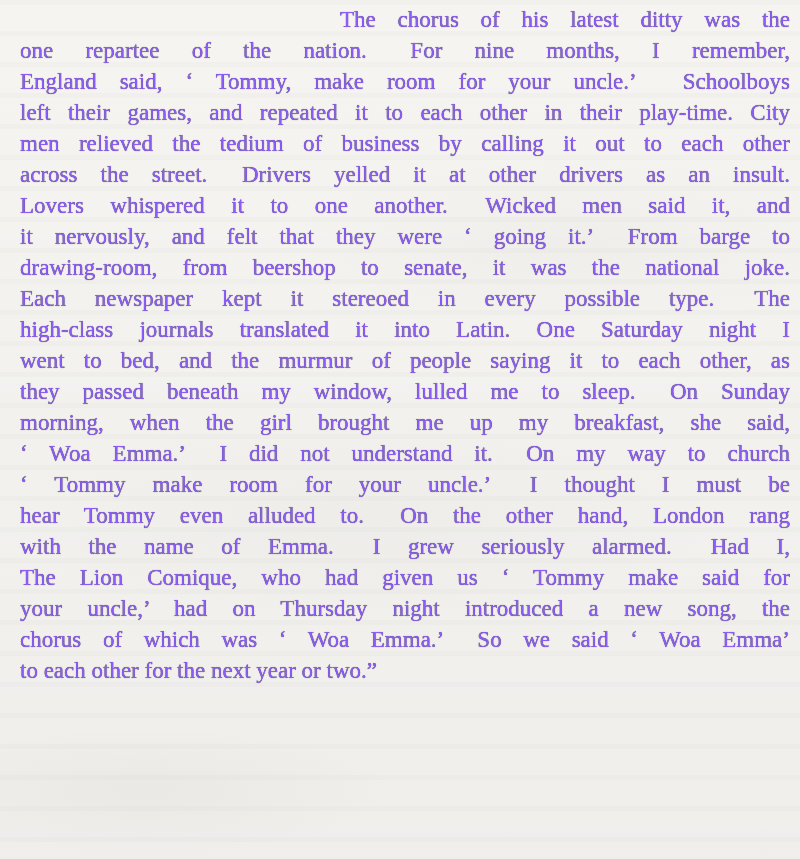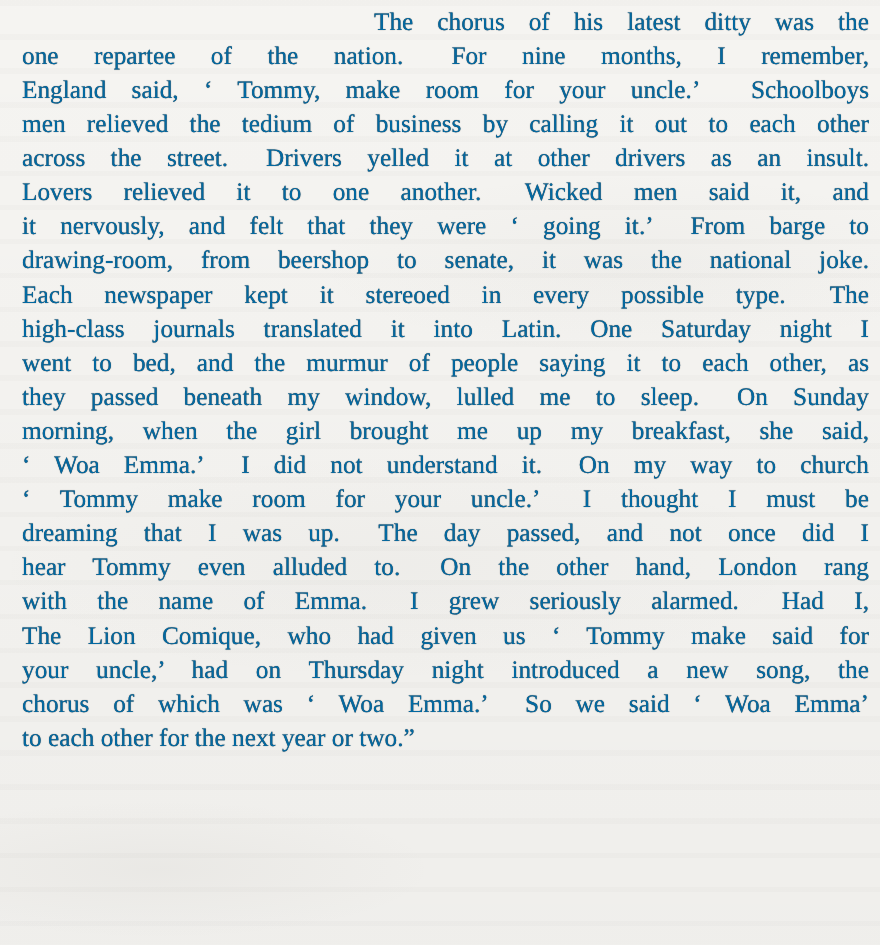--- a/index.html
+++ b/index.html
@@ -22,21 +22,21 @@
   .page {
     position: relative;
     width: 800px;
     height: 859px;
   }
   .text-block {
     position: absolute;
     left: 20px;
     top: 4px;
     width: 770px;
-    color: #0369a1;
+    color: #8b5cf6;
     font-size: 23px;
     line-height: 31px;
     text-shadow: 0 0 0.7px rgba(15,12,10,0.85);
   }
   .line {
     height: 31px;
     overflow: hidden;
     text-align: justify;
     text-align-last: justify;
     white-space: pre-wrap;
@@ -50,33 +50,33 @@
   }
 </style>
 </head>
 <body>
 
 <div class="page">
   <div class="text-block">
       <div class="line first">The chorus of his latest ditty was the</div>
       <div class="line">one repartee of the nation.  For nine months, I remember,</div>
       <div class="line">England said, ‘ Tommy, make room for your uncle.’  Schoolboys</div>
+      <div class="line">left their games, and repeated it to each other in their play-time. City</div>
       <div class="line">men relieved the tedium of business by calling it out to each other</div>
       <div class="line">across the street.  Drivers yelled it at other drivers as an insult.</div>
-      <div class="line">Lovers relieved it to one another.  Wicked men said it, and</div>
+      <div class="line">Lovers whispered it to one another.  Wicked men said it, and</div>
       <div class="line">it nervously, and felt that they were ‘ going it.’  From barge to</div>
       <div class="line">drawing-room, from beershop to senate, it was the national joke.</div>
       <div class="line">Each newspaper kept it stereoed in every possible type.  The</div>
       <div class="line">high-class journals translated it into Latin. One Saturday night I</div>
       <div class="line">went to bed, and the murmur of people saying it to each other, as</div>
       <div class="line">they passed beneath my window, lulled me to sleep.  On Sunday</div>
       <div class="line">morning, when the girl brought me up my breakfast, she said,</div>
       <div class="line">‘ Woa Emma.’  I did not understand it.  On my way to church</div>
       <div class="line">‘ Tommy make room for your uncle.’  I thought I must be</div>
-      <div class="line">dreaming that I was up.  The day passed, and not once did I</div>
       <div class="line">hear Tommy even alluded to.  On the other hand, London rang</div>
       <div class="line">with the name of Emma.  I grew seriously alarmed.  Had I,</div>
       <div class="line">The Lion Comique, who had given us ‘ Tommy make said for</div>
       <div class="line">your uncle,’ had on Thursday night introduced a new song, the</div>
       <div class="line">chorus of which was ‘ Woa Emma.’  So we said ‘ Woa Emma’</div>
       <div class="line last">to each other for the next year or two.”</div>
     </div>
 </div>
 
 </body></html>

